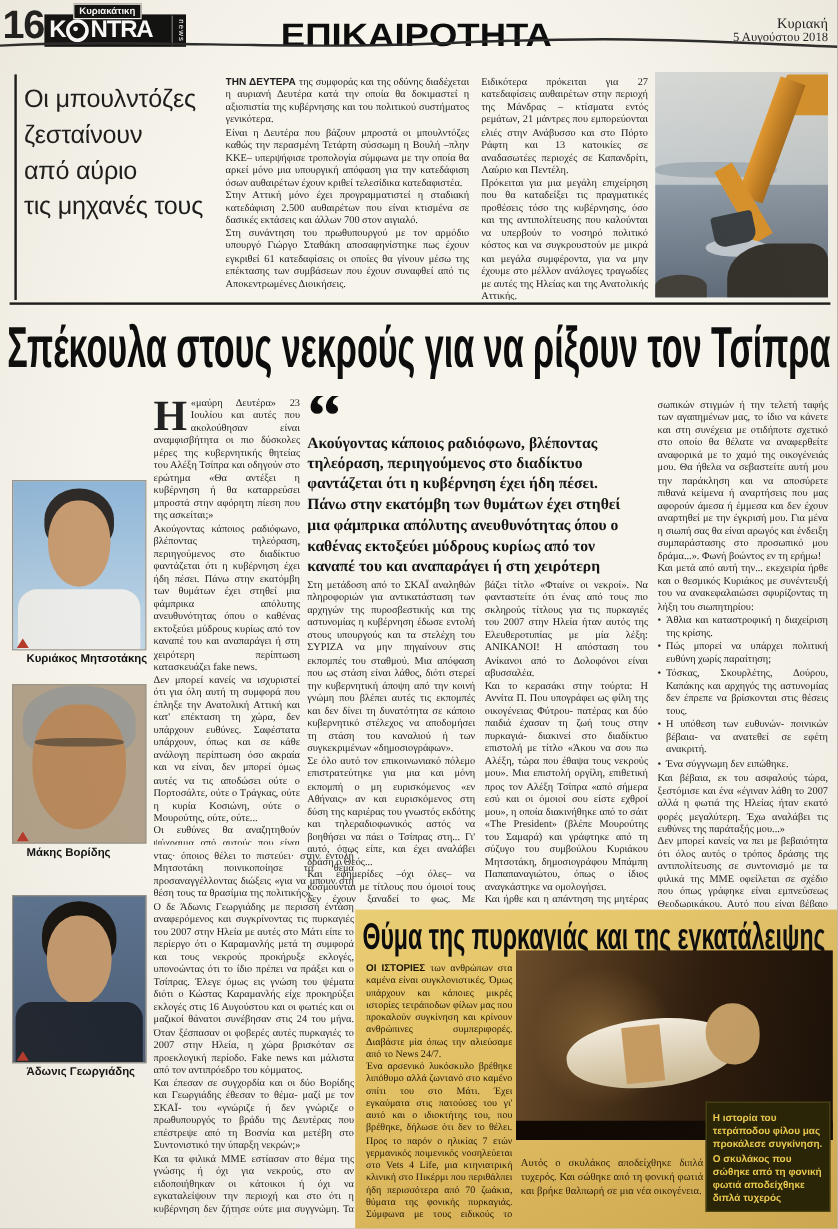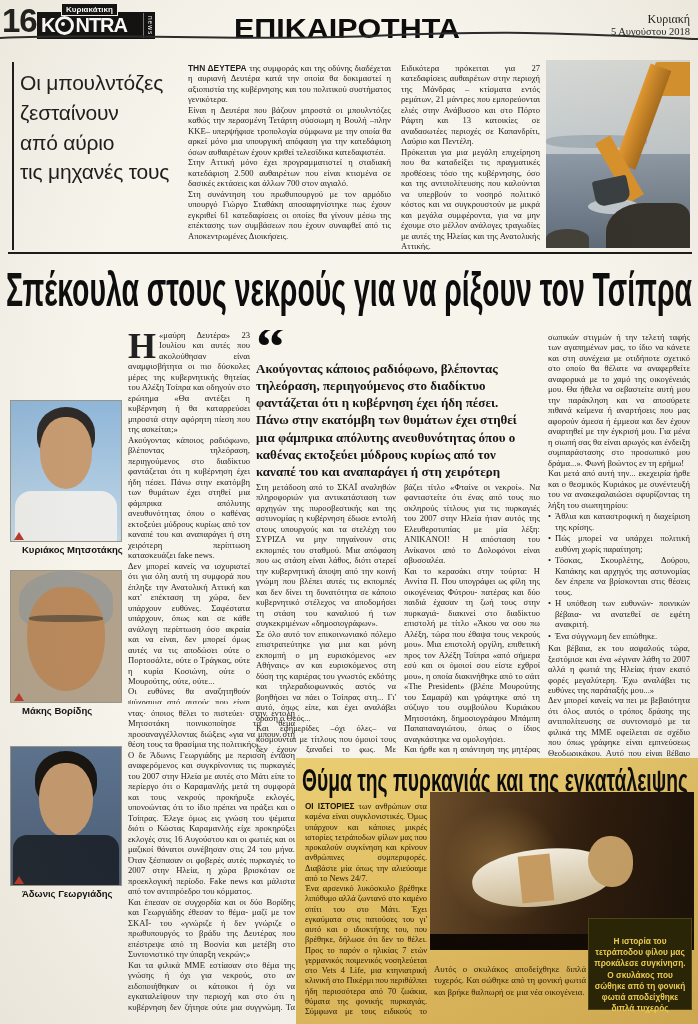--- a/index.html
+++ b/index.html
@@ -65,21 +65,21 @@
   .b-lead{font-weight:bold;font-family:"Liberation Sans","DejaVu Sans",sans-serif;font-size:8.2px;}
   .dogphoto{position:absolute;left:134px;top:34px;width:264px;height:158px;overflow:hidden;
             background:linear-gradient(100deg,#6b4d2a 0%,#2e1c0d 55%,#140b04 100%);}
   .glow{position:absolute;left:5%;top:8%;width:45%;height:75%;background:radial-gradient(ellipse,rgba(170,130,70,.55),rgba(0,0,0,0) 70%);}
   .dogbody{position:absolute;left:16%;top:36%;width:54%;height:36%;background:linear-gradient(#f4eee1,#c9b globalThis795);background:linear-gradient(#f4eee1,#cdbb96);border-radius:48% 52% 50% 50%;transform:rotate(-6deg);}
   .dogband{position:absolute;left:34%;top:40%;width:12%;height:30%;background:#c79c63;transform:rotate(-6deg);}
   .doghead{position:absolute;left:60%;top:28%;width:17%;height:32%;background:#c59e66;border-radius:50% 50% 46% 54%;}
   .dogfloor{position:absolute;bottom:0;width:100%;height:10%;background:#0e0702;}
   .overlaybox{position:absolute;left:292px;top:160px;width:104px;height:92px;background:#2b2508;border:1px solid #4e4516;
               color:#eac94f;font-family:"Liberation Sans","DejaVu Sans",sans-serif;font-weight:bold;font-size:8.3px;
-              line-height:1.35;text-align:center;padding:17px 5px;box-sizing:border-box;z-index:3;}
+              line-height:1.35;text-align:left;padding:7px 5px;box-sizing:border-box;z-index:3;}
   .b-caption{position:absolute;left:138px;top:206px;width:152px;font-size:8.8px;line-height:1.3;text-align:justify;color:#201806;}
 </style>
 </head>
 <body>
 
 <div id="page">
 
   <div class="abs pgnum sans">16</div>
 
   <div class="abs logo sans">

